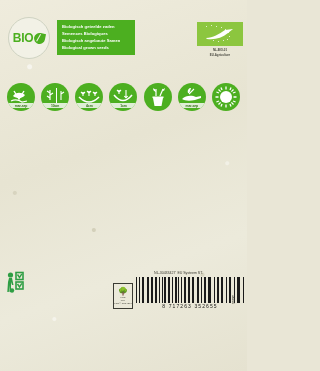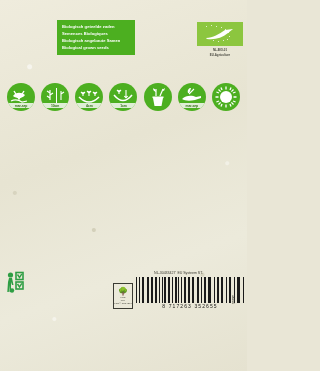--- a/index.html
+++ b/index.html
@@ -161,20 +161,24 @@
     writing-mode:vertical-rl;
   }
 </style>
 </head>
 <body>
 
 <div class="paper-texture"></div>
 
 <div class="top-band">
 
+  <div class="bio-badge">
+    <span class="bio-text">BIO</span>
+    <span class="bio-leaf"></span>
+  </div>
 
   <div class="bio-lang">
     <div>Biologisch geteelde zaden</div>
     <div>Semences Biologiques</div>
     <div>Biologisch angebaute Samen</div>
     <div>Biological grown seeds</div>
   </div>
 
   <div class="eu-organic">
     <div class="eu-flag">

